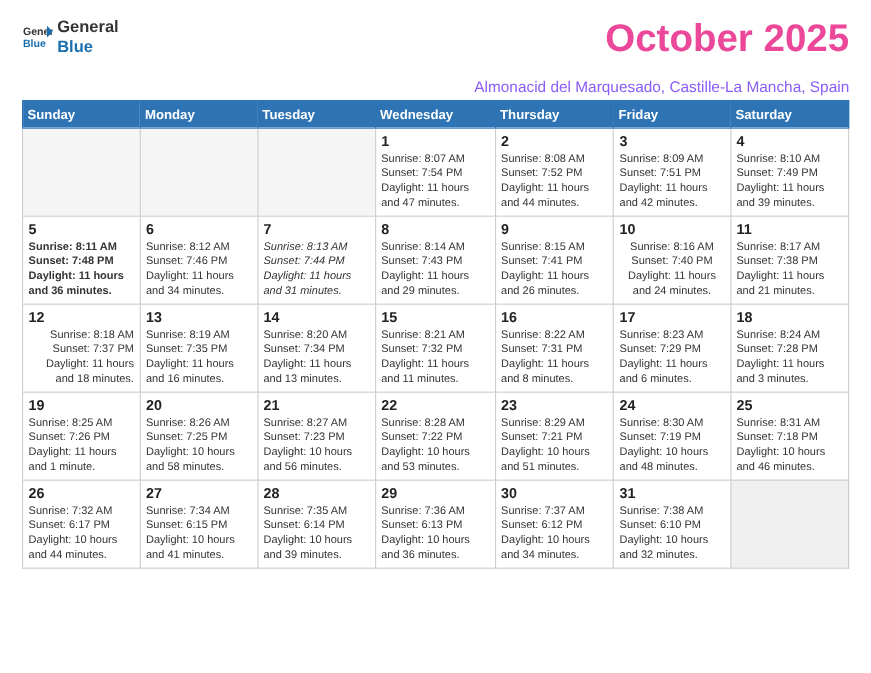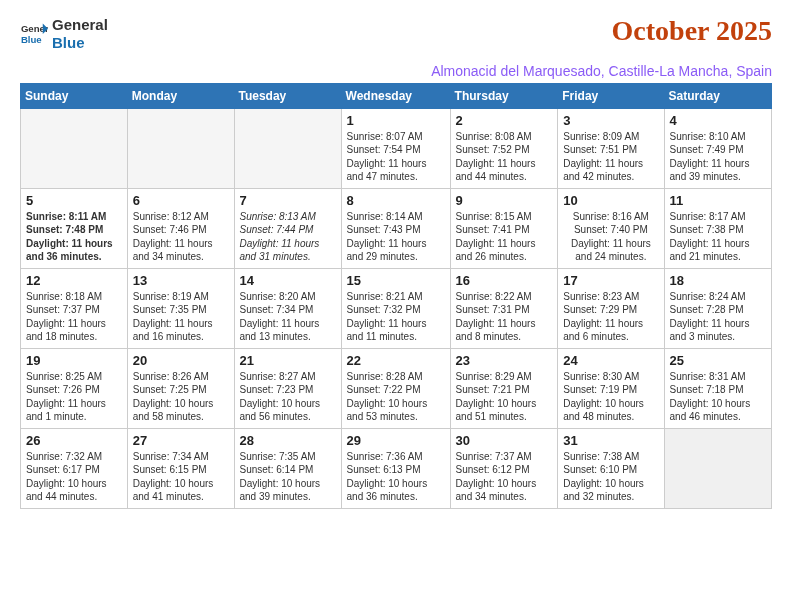--- a/index.html
+++ b/index.html
@@ -26,25 +26,24 @@
     }
     .logo-icon {
       width: 28px;
       height: 28px;
       margin-right: 4px;
     }
     .title-block {
       text-align: right;
     }
     .month-title {
-      font-size: 28px;
+      font-size: 35px;
       font-weight: bold;
-      color: #c2410c;
+      color: #ec4899;
       line-height: 1.1;
-      font-family: Liberation Serif, serif;
     }
     .location {
       font-size: 14px;
       color: #8b5cf6;
       margin-top: 16px;
     }
     table {
       width: 100%;
       border-collapse: collapse;
       margin-top: 0;
@@ -191,21 +190,21 @@
           <td>
             <span class="day-num">11</span>
             <div class="day-info" style="white-space: pre-line;">Sunrise: 8:17 AM
 Sunset: 7:38 PM
 Daylight: 11 hours and 21 minutes.</div>
           </td>
         </tr>
         <tr>
           <td>
             <span class="day-num">12</span>
-            <div class="day-info" style="white-space: pre-line;">Sunrise: 8:18 AM
+            <div class="day-info" style="white-space: pre-line; text-align: right;">Sunrise: 8:18 AM
 Sunset: 7:37 PM
 Daylight: 11 hours and 18 minutes.</div>
           </td>
           <td>
             <span class="day-num">13</span>
             <div class="day-info" style="white-space: pre-line;">Sunrise: 8:19 AM
 Sunset: 7:35 PM
 Daylight: 11 hours and 16 minutes.</div>
           </td>
           <td>

